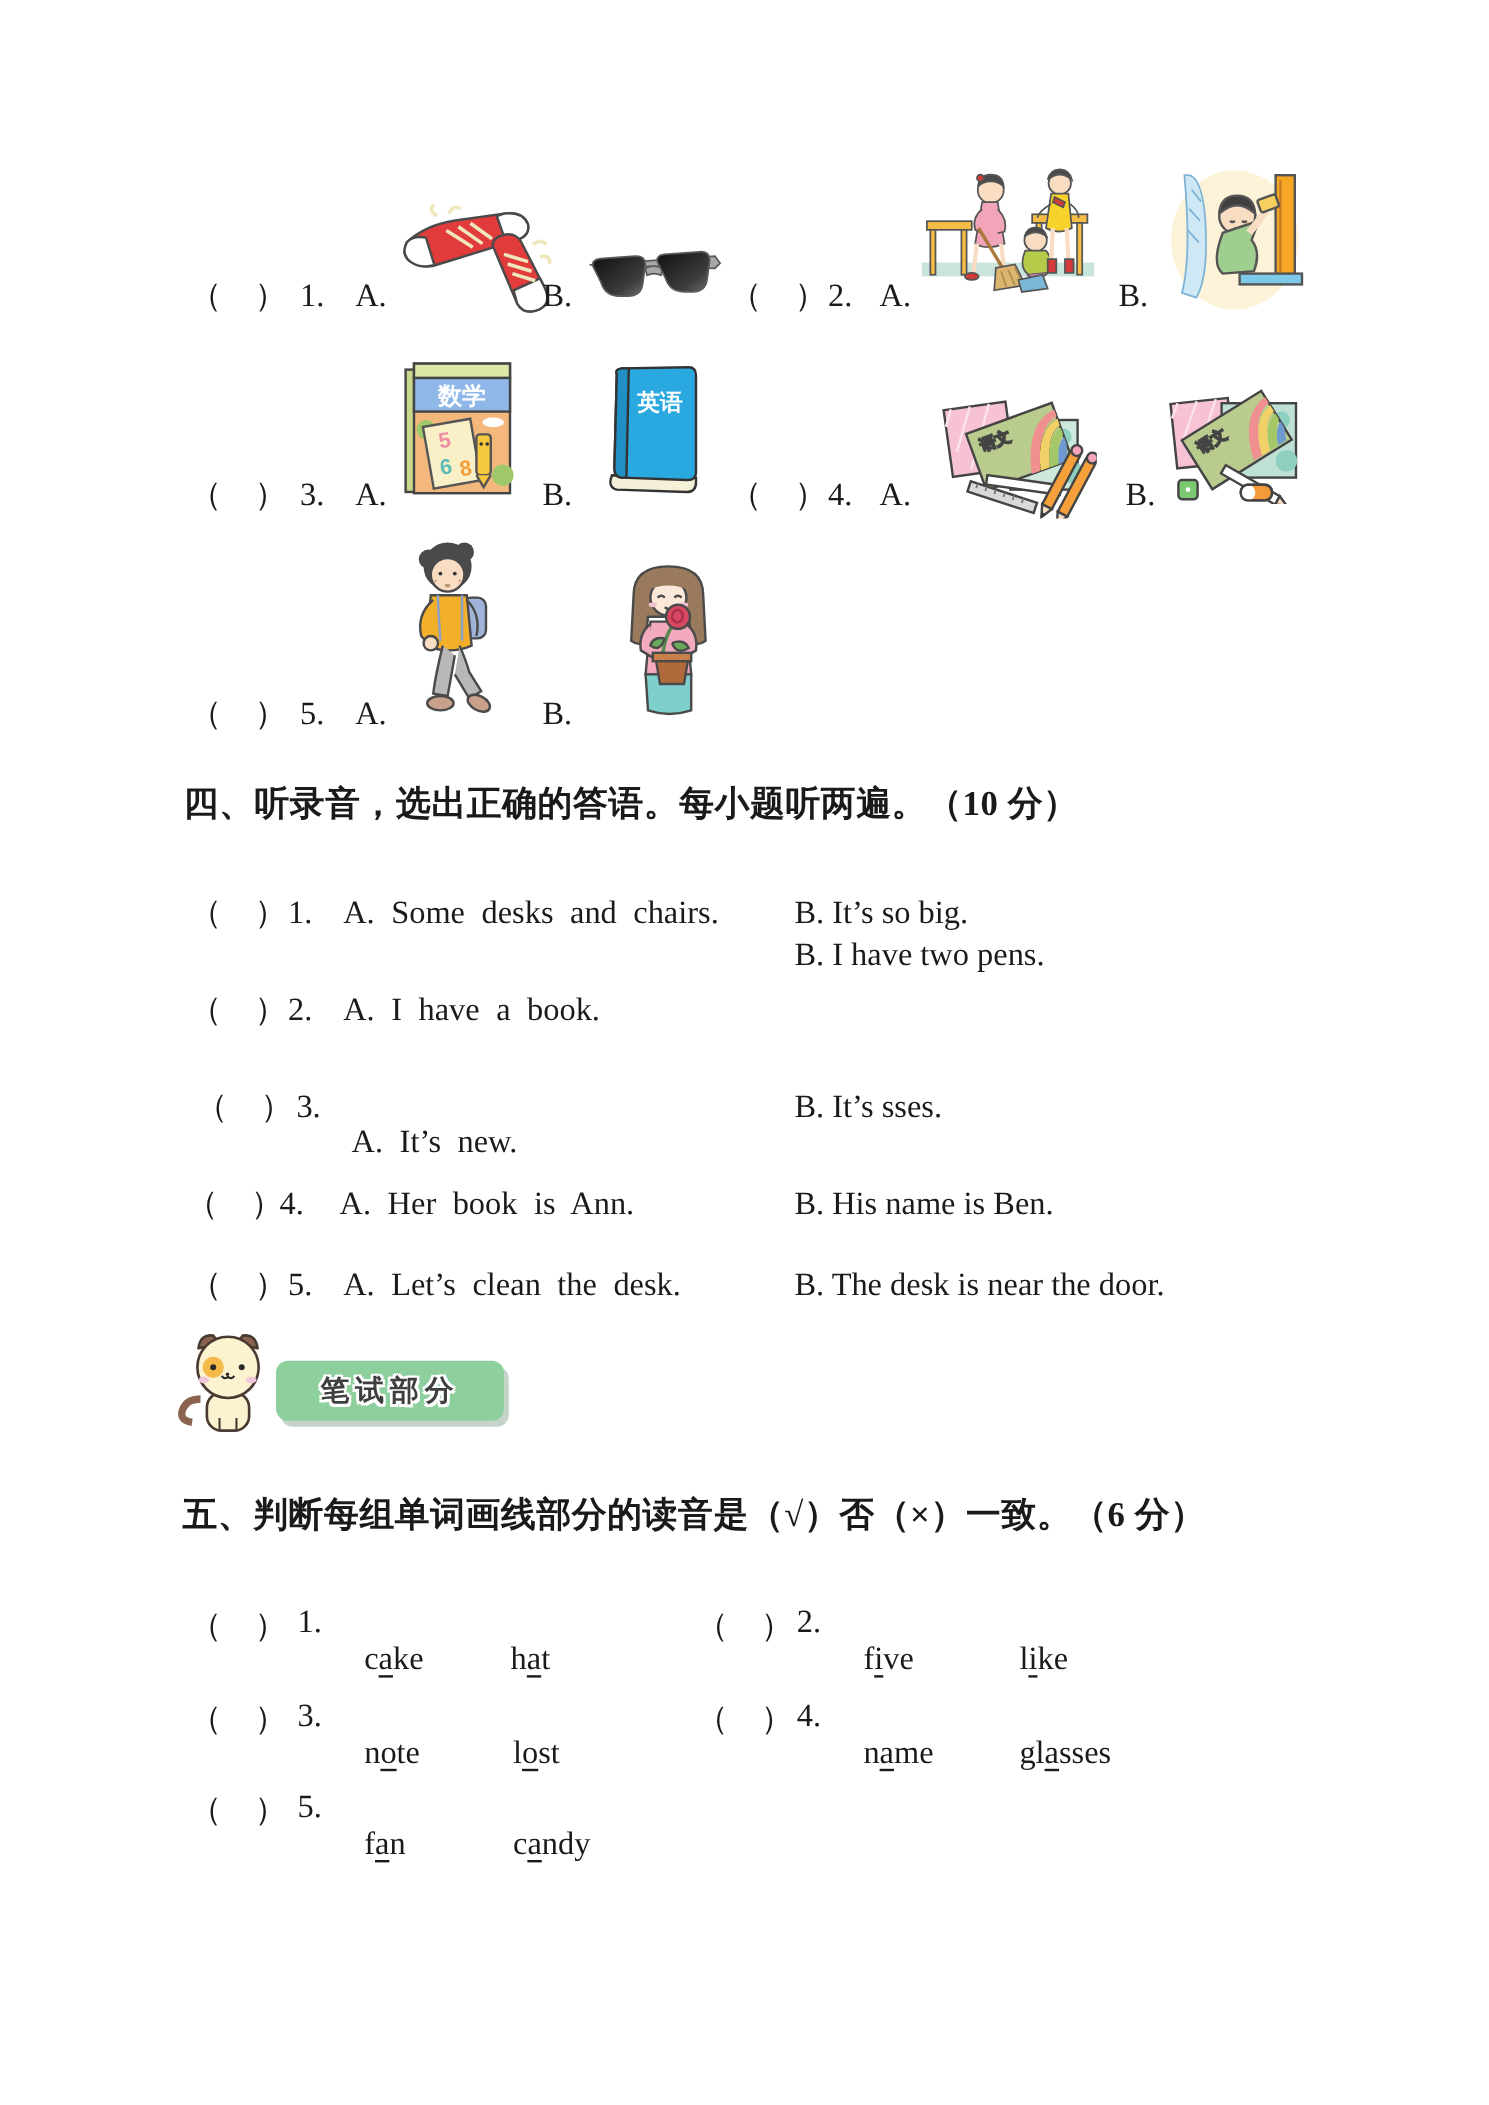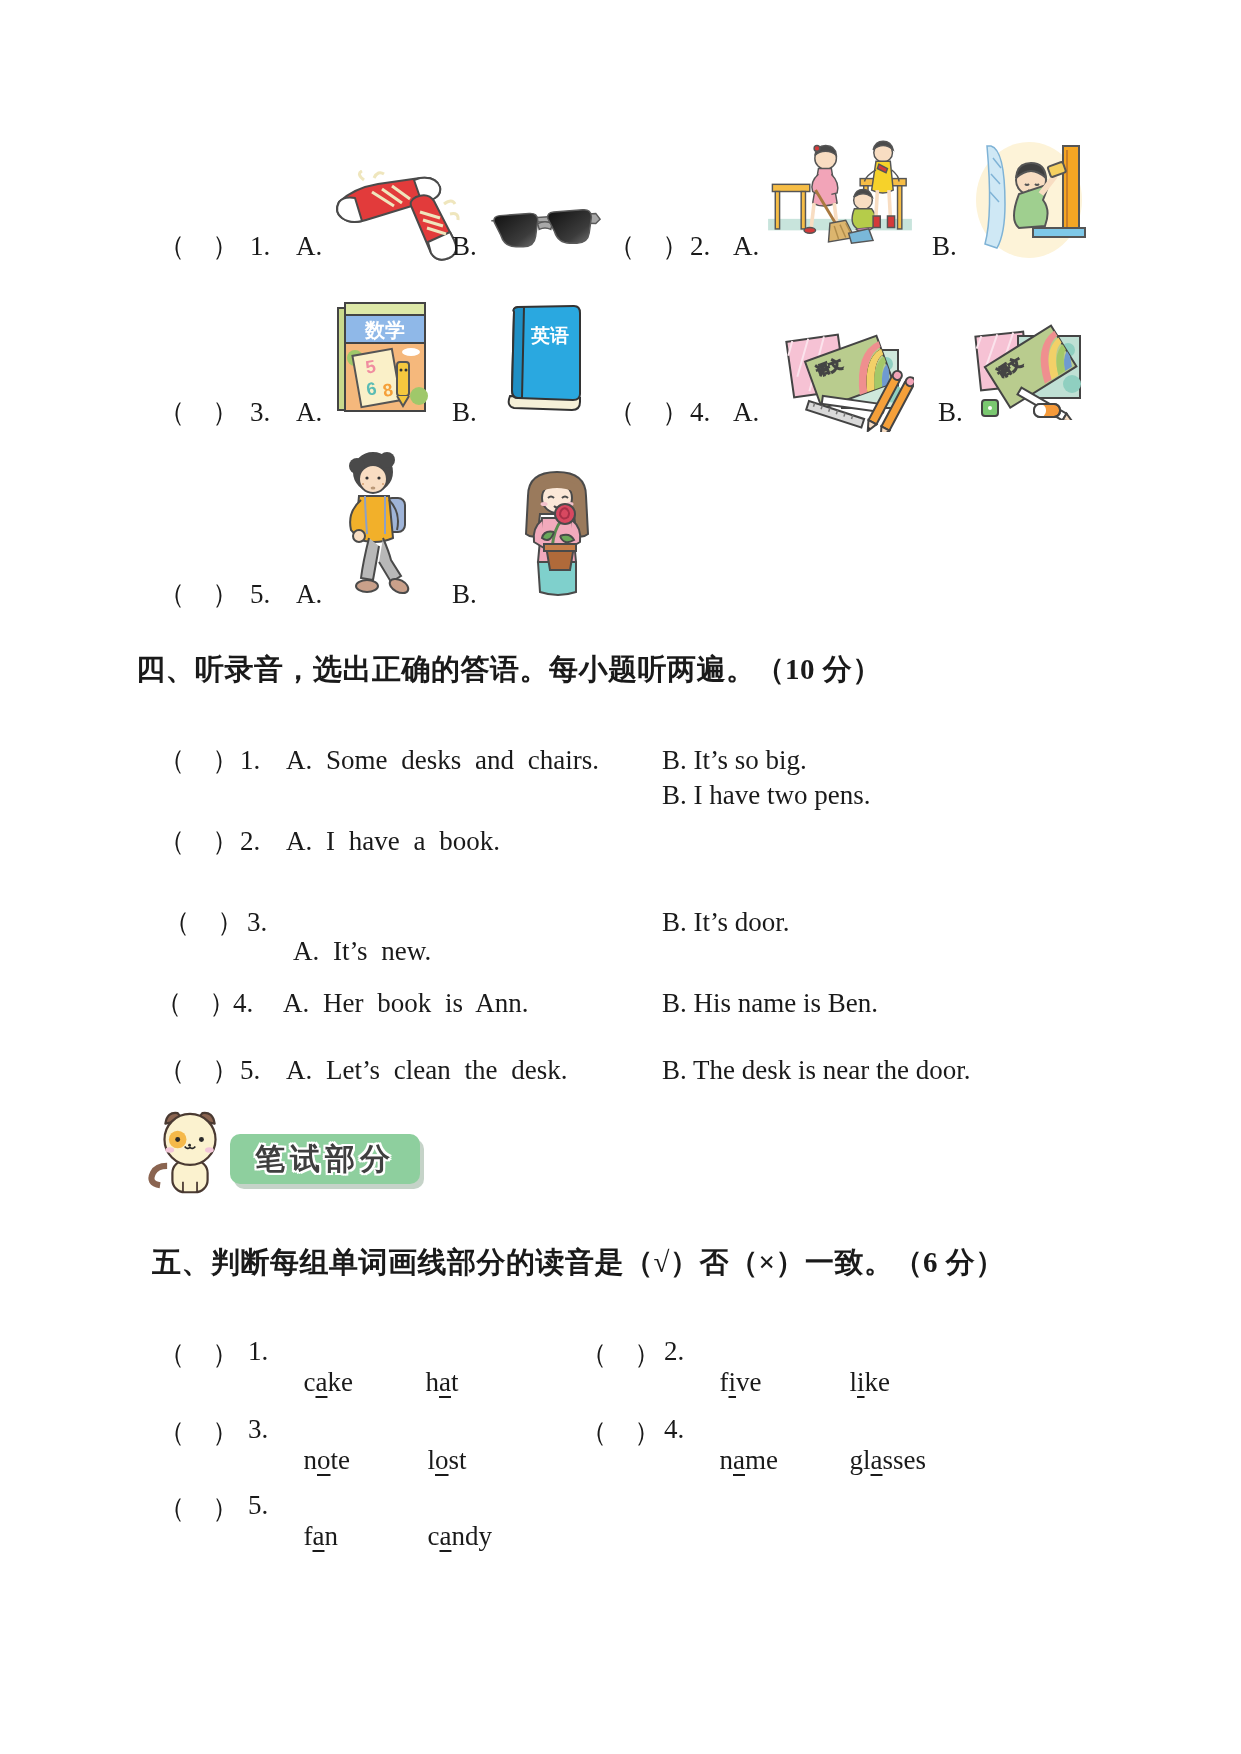--- a/index.html
+++ b/index.html
@@ -15,21 +15,21 @@
   .word{position:absolute;font-size:27px;white-space:pre;}
   .word .ul{text-decoration:underline;text-decoration-thickness:2px;text-underline-offset:5px;}
   .banner-pill{
     position:absolute;left:230px;top:1134px;width:190px;height:50px;
     background:#8ecf9e;border-radius:10px;
     box-shadow:4px 5px 0 rgba(150,175,155,0.55);
     display:flex;align-items:center;justify-content:center;
   }
   .banner-pill span{
     font-family:Liberation Sans, sans-serif;
-    font-weight:bold;font-size:30px;color:#3f3f3f;letter-spacing:5px;
+    font-weight:bold;font-size:24px;color:#3f3f3f;letter-spacing:5px;
     text-shadow:-2px -2px 0 #fff,2px -2px 0 #fff,-2px 2px 0 #fff,2px 2px 0 #fff,
                  0 -2px 0 #fff,0 2px 0 #fff,-2px 0 0 #fff,2px 0 0 #fff;
   }
   svg{display:block;}
 </style>
 </head>
 <body>
 
 <span class="cap" style="left:158px;top:232px">（　）</span>
 <span class="cap" style="left:250px;top:232px">1.</span>
@@ -304,36 +304,36 @@
     <path d="M28,100 l2,30 q18,6 36,0 l0,-30 Z" fill="#7fd0cc"></path>
     <path d="M42,86 q2,-20 10,-28" stroke="#5a8a50" stroke-width="3" fill="none"></path>
     <circle cx="55" cy="52" r="10" fill="#d84860"></circle>
     <path d="M55,46 q6,3 3,9 q-5,4 -8,-2 q0,-6 5,-7" stroke="#a83048" fill="none"></path>
     <path d="M44,70 q-10,-2 -12,6 q8,6 12,-6 M50,74 q10,-4 14,4 q-10,6 -14,-4" fill="#6aa85a"></path>
     <path d="M36,84 L64,84 L60,108 L40,108 Z" fill="#b06a3a"></path>
     <rect x="34" y="82" width="32" height="7" fill="#c87f4a"></rect>
   </g>
 </svg>
 
-<div class="heading" style="left:136px;top:650px">四、听录音，选出正确的答语。每小题听两遍。（10 分）</div>
+<div class="heading" style="left:153px;top:650px">四、听录音，选出正确的答语。每小题听两遍。（10 分）</div>
 
 <span class="qa" style="left:158px;top:745px">（　）</span>
 <span class="qa" style="left:240px;top:745px">1.</span>
 <span class="qa sp" style="left:286px;top:745px">A. Some desks and chairs.</span>
 <span class="qa" style="left:662px;top:745px">B. It’s so big.</span>
 
 <span class="qa" style="left:158px;top:826px">（　）</span>
 <span class="qa" style="left:240px;top:826px">2.</span>
 <span class="qa sp" style="left:286px;top:826px">A. I have a book.</span>
 <span class="qa" style="left:662px;top:780px">B. I have two pens.</span>
 
 <span class="qa" style="left:163px;top:907px">（　）</span>
 <span class="qa" style="left:247px;top:907px">3.</span>
 <span class="qa sp" style="left:293px;top:936px">A. It’s new.</span>
-<span class="qa" style="left:662px;top:907px">B. It’s door.</span>
+<span class="qa" style="left:662px;top:907px">B. It’s sses.</span>
 
 <span class="qa" style="left:155px;top:988px">（　）</span>
 <span class="qa" style="left:233px;top:988px">4.</span>
 <span class="qa sp" style="left:283px;top:988px">A. Her book is Ann.</span>
 <span class="qa" style="left:662px;top:988px">B. His name is Ben.</span>
 
 <span class="qa" style="left:158px;top:1055px">（　）</span>
 <span class="qa" style="left:240px;top:1055px">5.</span>
 <span class="qa sp" style="left:286px;top:1055px">A. Let’s clean the desk.</span>
 <span class="qa" style="left:662px;top:1055px">B. The desk is near the door.</span>

